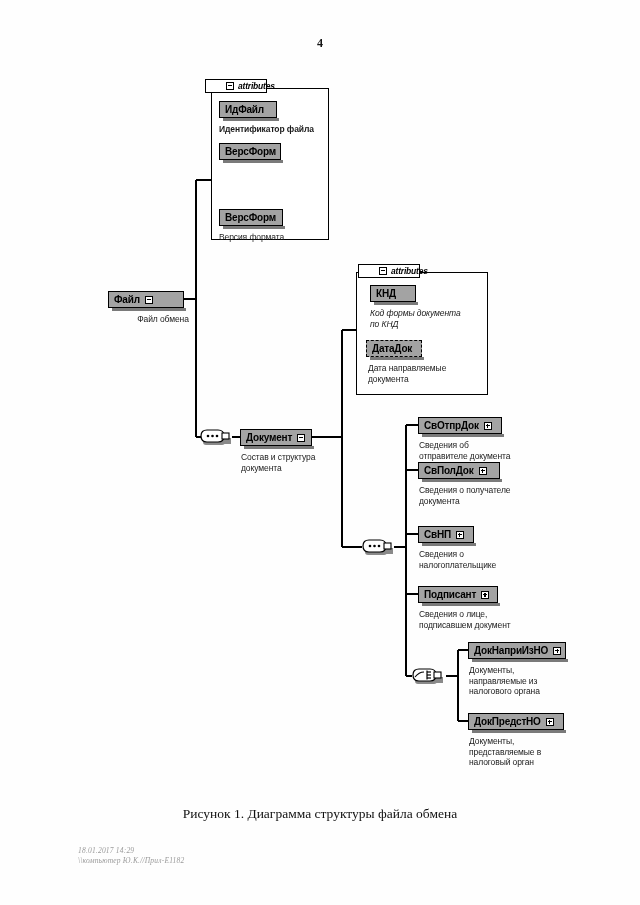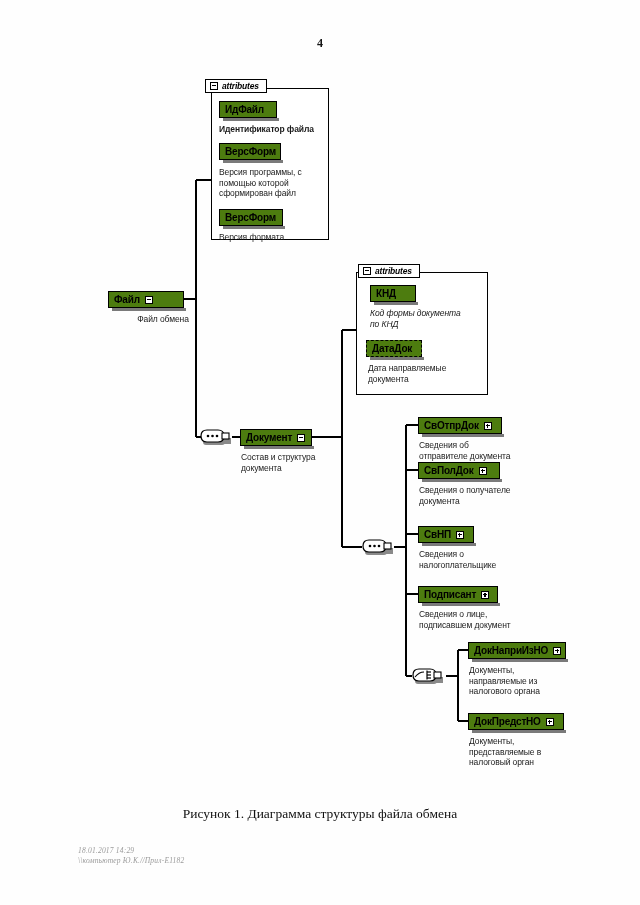--- a/index.html
+++ b/index.html
@@ -48,21 +48,21 @@
   #wires {
     position: absolute;
     left: 0; top: 0;
     width: 640px; height: 800px;
   }
 
   
   .node {
     position: absolute;
     box-sizing: border-box;
-    background: #4d7c0f;
+    background: #a3a3a3;
     border: 1.4px solid #000;
     height: 17px;
     display: flex;
     align-items: center;
     padding: 0 4px 0 5px;
     font-size: 10px;
     font-weight: bold;
     letter-spacing: -0.2px;
     color: #000;
     white-space: nowrap;
@@ -135,21 +135,21 @@
     z-index: 1;
   }
   .attrtab {
     position: absolute;
     box-sizing: border-box;
     border: 1.2px solid #000;
     background: #ffffff;
     height: 14px;
     display: flex;
     align-items: center;
-    padding: 0 4px;
+    padding: 0 20px;
     gap: 4px;
     z-index: 4;
   }
   .attrtab .tablabel {
     font-size: 8.5px;
     font-style: italic;
     font-weight: bold;
     letter-spacing: -0.2px;
     line-height: 9px;
   }
@@ -261,23 +261,20 @@
     </div>
 
     <div class="node" style="left:219px; top:101px; width:58px;">
       <span class="nlabel">ИдФайл</span>
     </div>
     <div class="desc" style="left:219px; top:124px; width:110px;font-weight:bold;">Идентификатор файла</div>
 
     <div class="node" style="left:219px; top:143px; width:62px;">
       <span class="nlabel">ВерсФорм</span>
     </div>
-    <div class="desc" style="left:219px; top:167px; width:100px; white-space:pre-line;">Версия программы, с
-помощью которой
-сформирован файл</div>
 
     <div class="node" style="left:219px; top:209px; width:64px;">
       <span class="nlabel">ВерсФорм</span>
     </div>
     <div class="desc" style="left:219px; top:232px; width:110px;">Версия формата</div>
 
     <div class="node" style="left:108px; top:291px; width:76px;">
       <span class="nlabel">Файл</span>
       <span class="pmbox"></span>
     </div>

